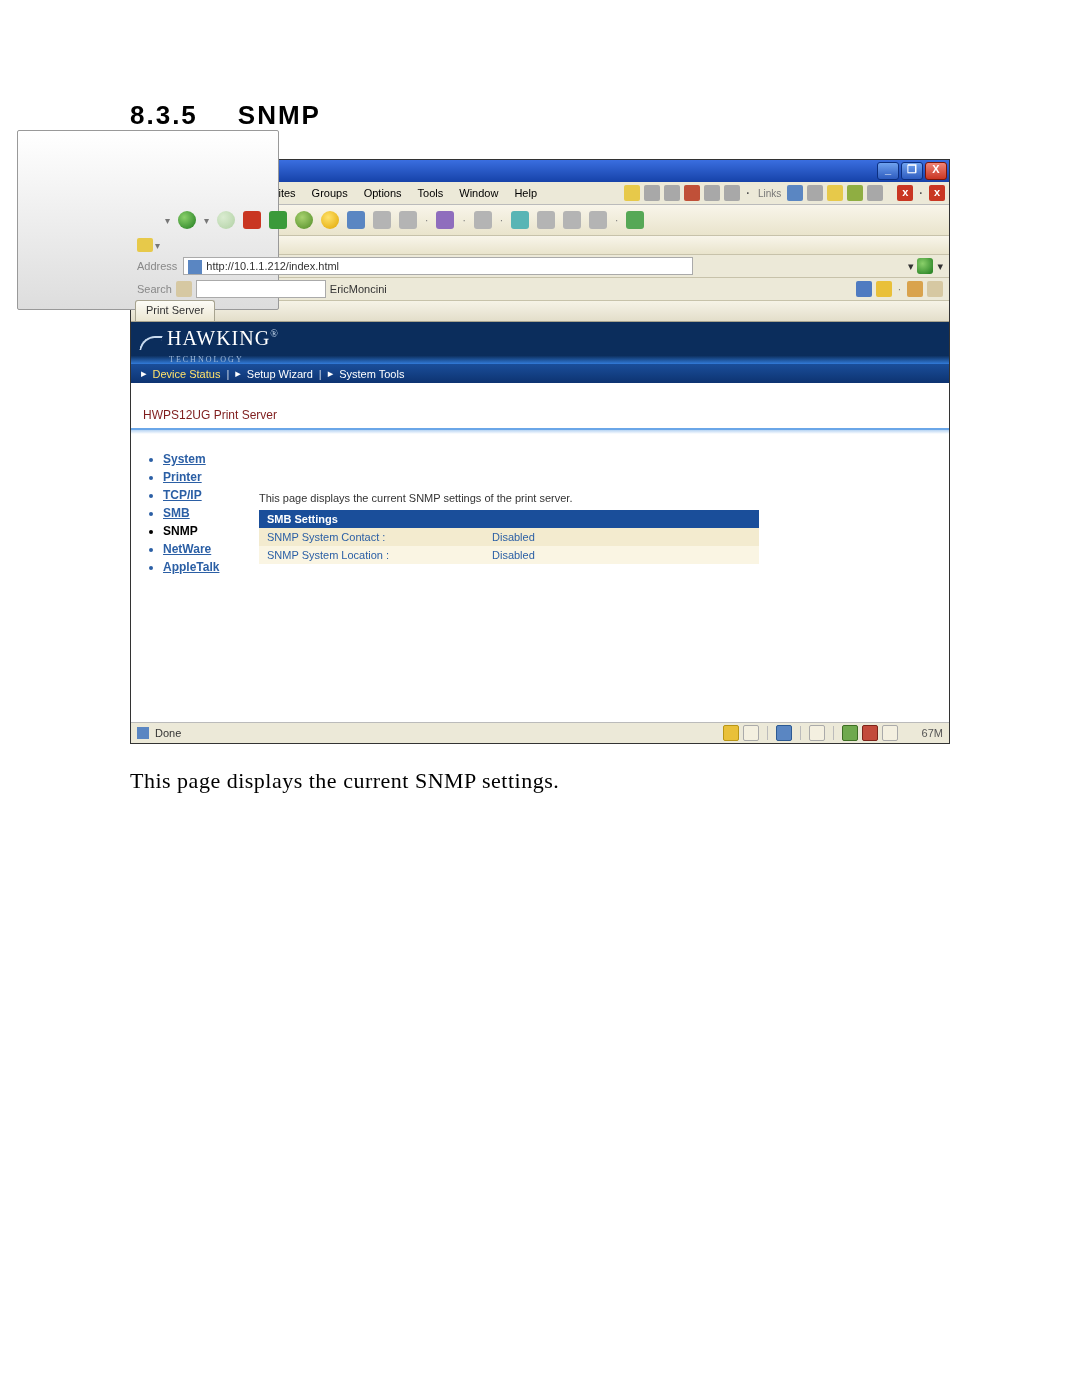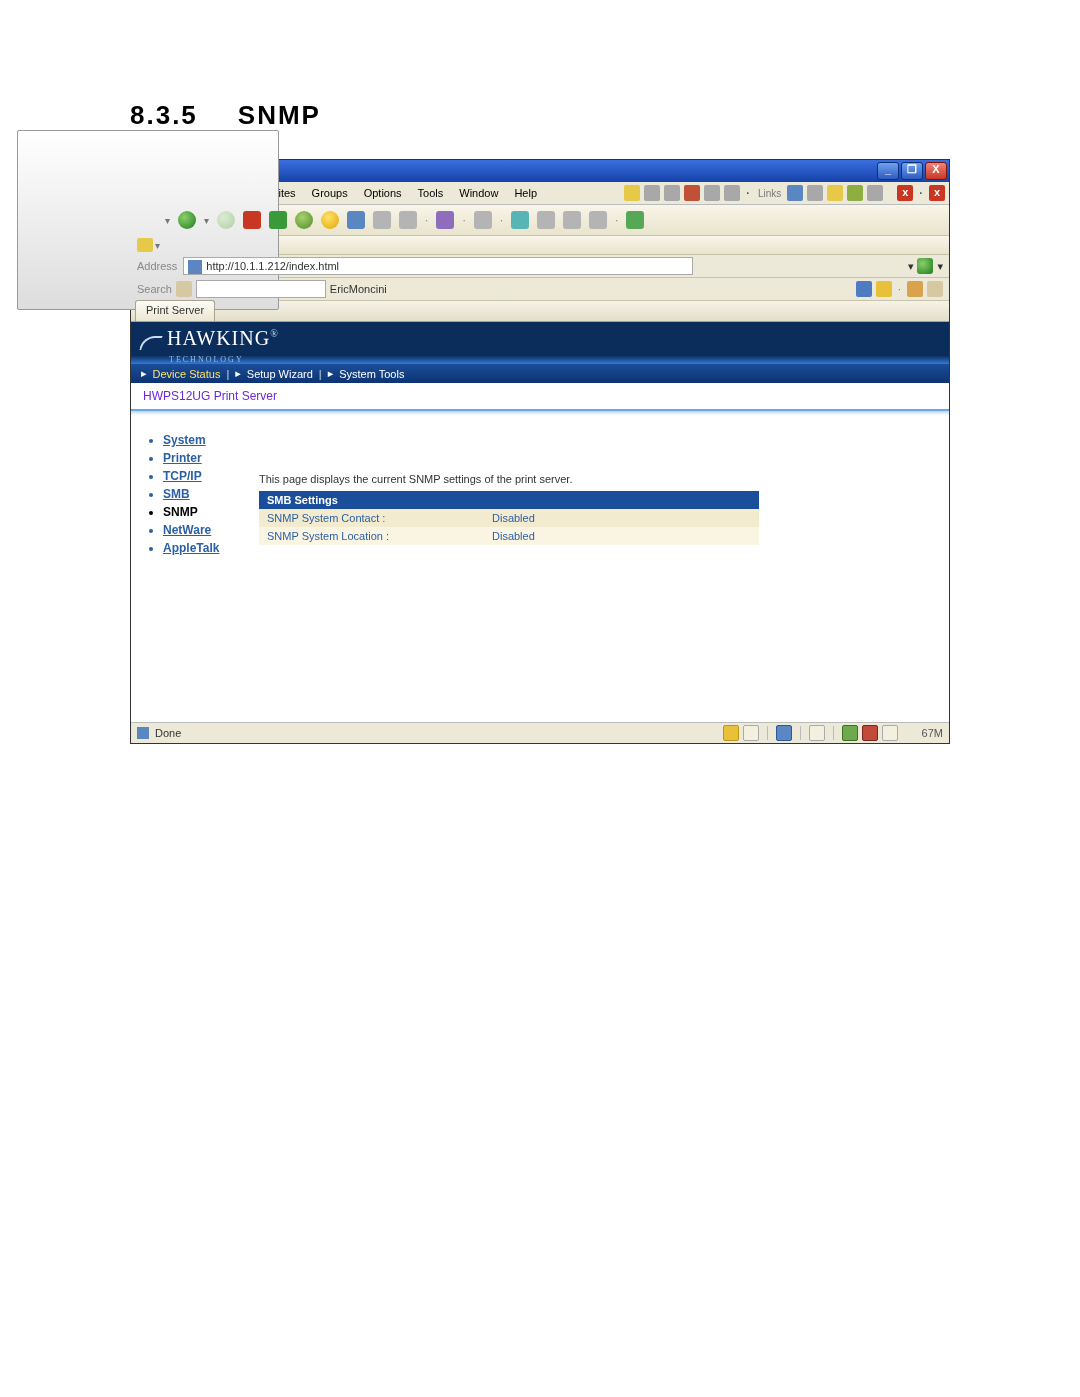--- a/index.html
+++ b/index.html
@@ -298,22 +298,23 @@
     gap:6px;
     align-items:center;
   }
   .breadcrumb .crumb {
   }
   .crumb.active { color:#ffe26a; }
   .bsep { color:#cdd9e8; }
   .subheader {
     padding:6px 12px;
     font-size:12px;
-    color:#6d28d9;
+    color:#7f1d1d;
     border-bottom:2px solid #6aa6e8;
+    margin-top:19px;
   }
   .subheader-grad {
     height:4px;
     background:linear-gradient(to bottom,#b7d4f3,#fff);
   }
   .main-row {
     display:flex;
     padding:14px 12px 30px 12px;
     gap:6px;
   }
@@ -624,14 +625,15 @@
         <span class="tray-sep"></span>
         <span class="tray-icon g"></span>
         <span class="tray-icon r"></span>
         <span class="tray-icon"></span>
         <span class="sb-num">67M</span>
       </div>
     </div>
 
   </div>
 
+  <div class="caption">This page displays the current SNMP settings.</div>
 
 </div>
 
 </body></html>

